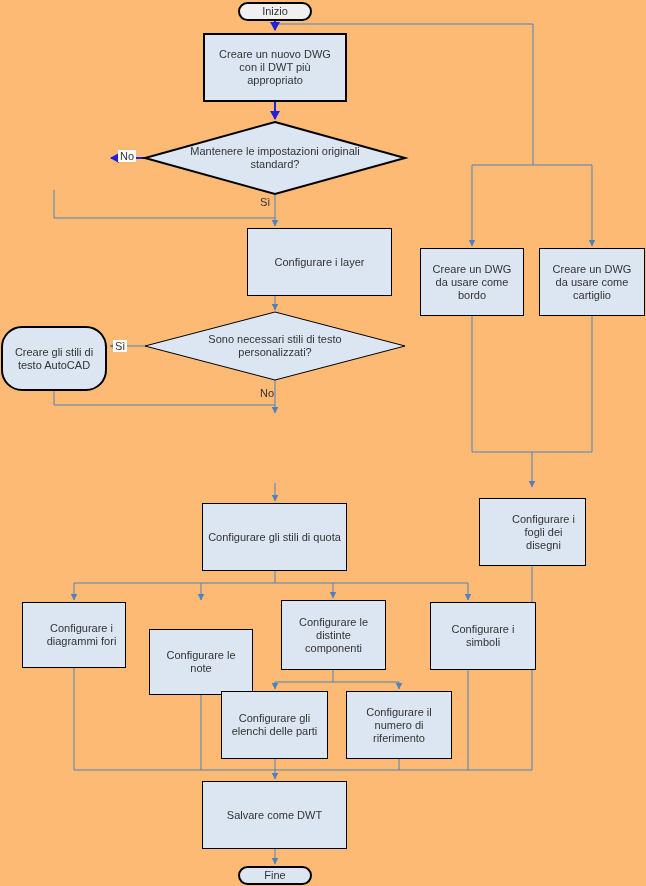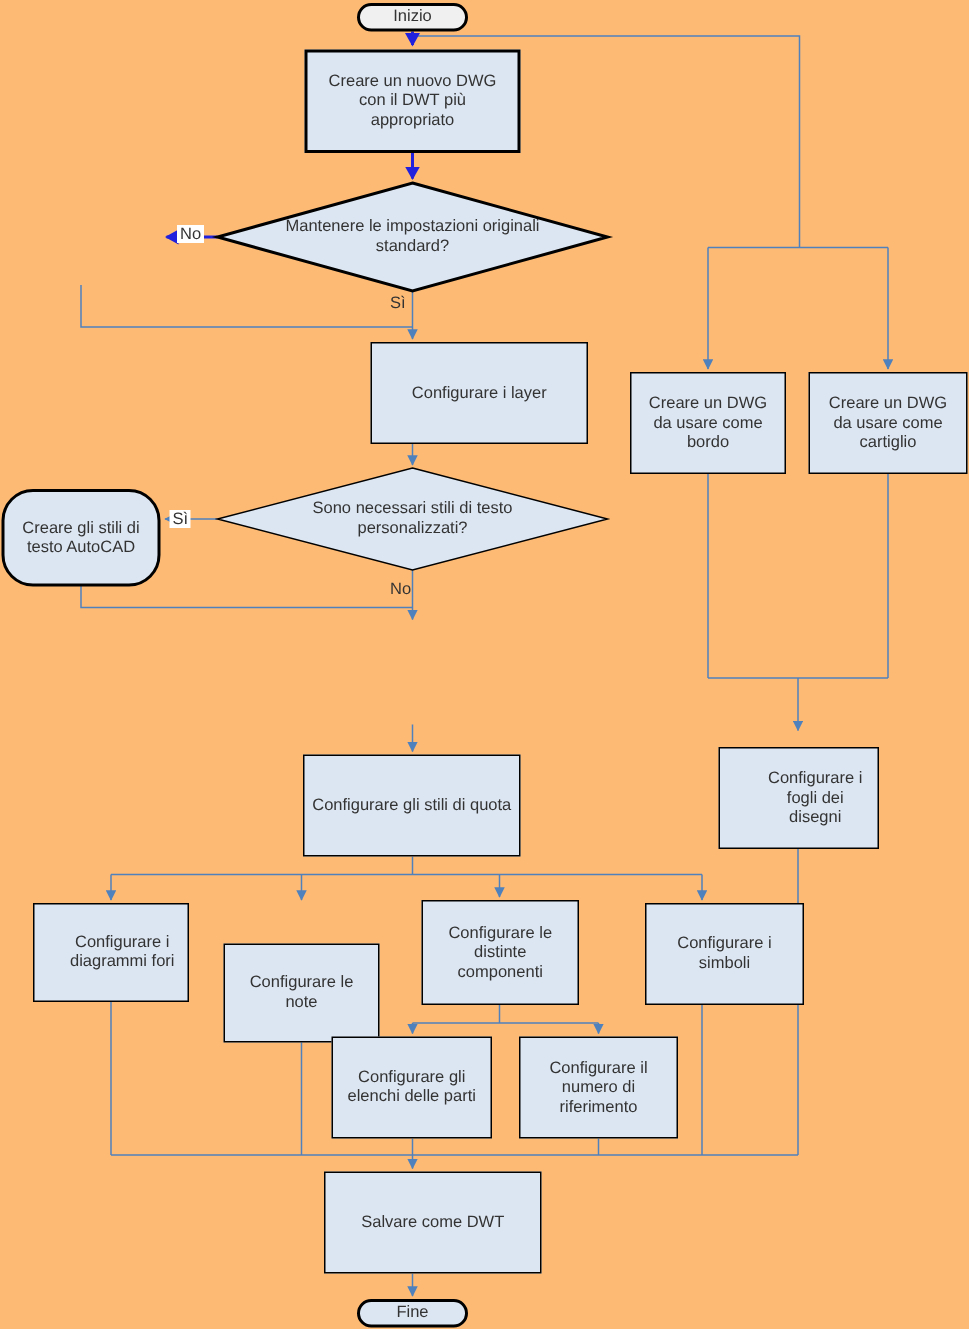--- a/index.html
+++ b/index.html
@@ -133,21 +133,21 @@
   <div class="node" style="left:149px;top:602px;width:104px;height:66px;margin-top:27px;">Configurare le note</div>
 
   <div class="node" style="left:281px;top:600px;width:105px;height:70px;">Configurare le distinte componenti</div>
 
   <div class="node" style="left:430px;top:602px;width:106px;height:68px;">Configurare i simboli</div>
 
   <div class="node" style="left:221px;top:691px;width:107px;height:68px;">Configurare gli elenchi delle parti</div>
 
   <div class="node" style="left:346px;top:691px;width:106px;height:68px;">Configurare il numero di riferimento</div>
 
-  <div class="node" style="left:216px;top:781px;width:145px;height:68px;">Salvare come DWT</div>
+  <div class="node" style="left:202px;top:781px;width:145px;height:68px;">Salvare come DWT</div>
 
   <div class="node" style="left:420px;top:248px;width:104px;height:68px;">Creare un DWG da usare come bordo</div>
 
   <div class="node" style="left:539px;top:248px;width:106px;height:68px;">Creare un DWG da usare come cartiglio</div>
 
   <div class="node" style="left:479px;top:498px;width:107px;height:68px;padding-left:27px;">Configurare i fogli dei disegni</div>
 
   <div class="diamond-label" style="left:185px;top:132px;width:180px;height:52px;">Mantenere le impostazioni originali standard?</div>
 
   <div class="diamond-label" style="left:185px;top:320px;width:180px;height:52px;">Sono necessari stili di testo personalizzati?</div>

